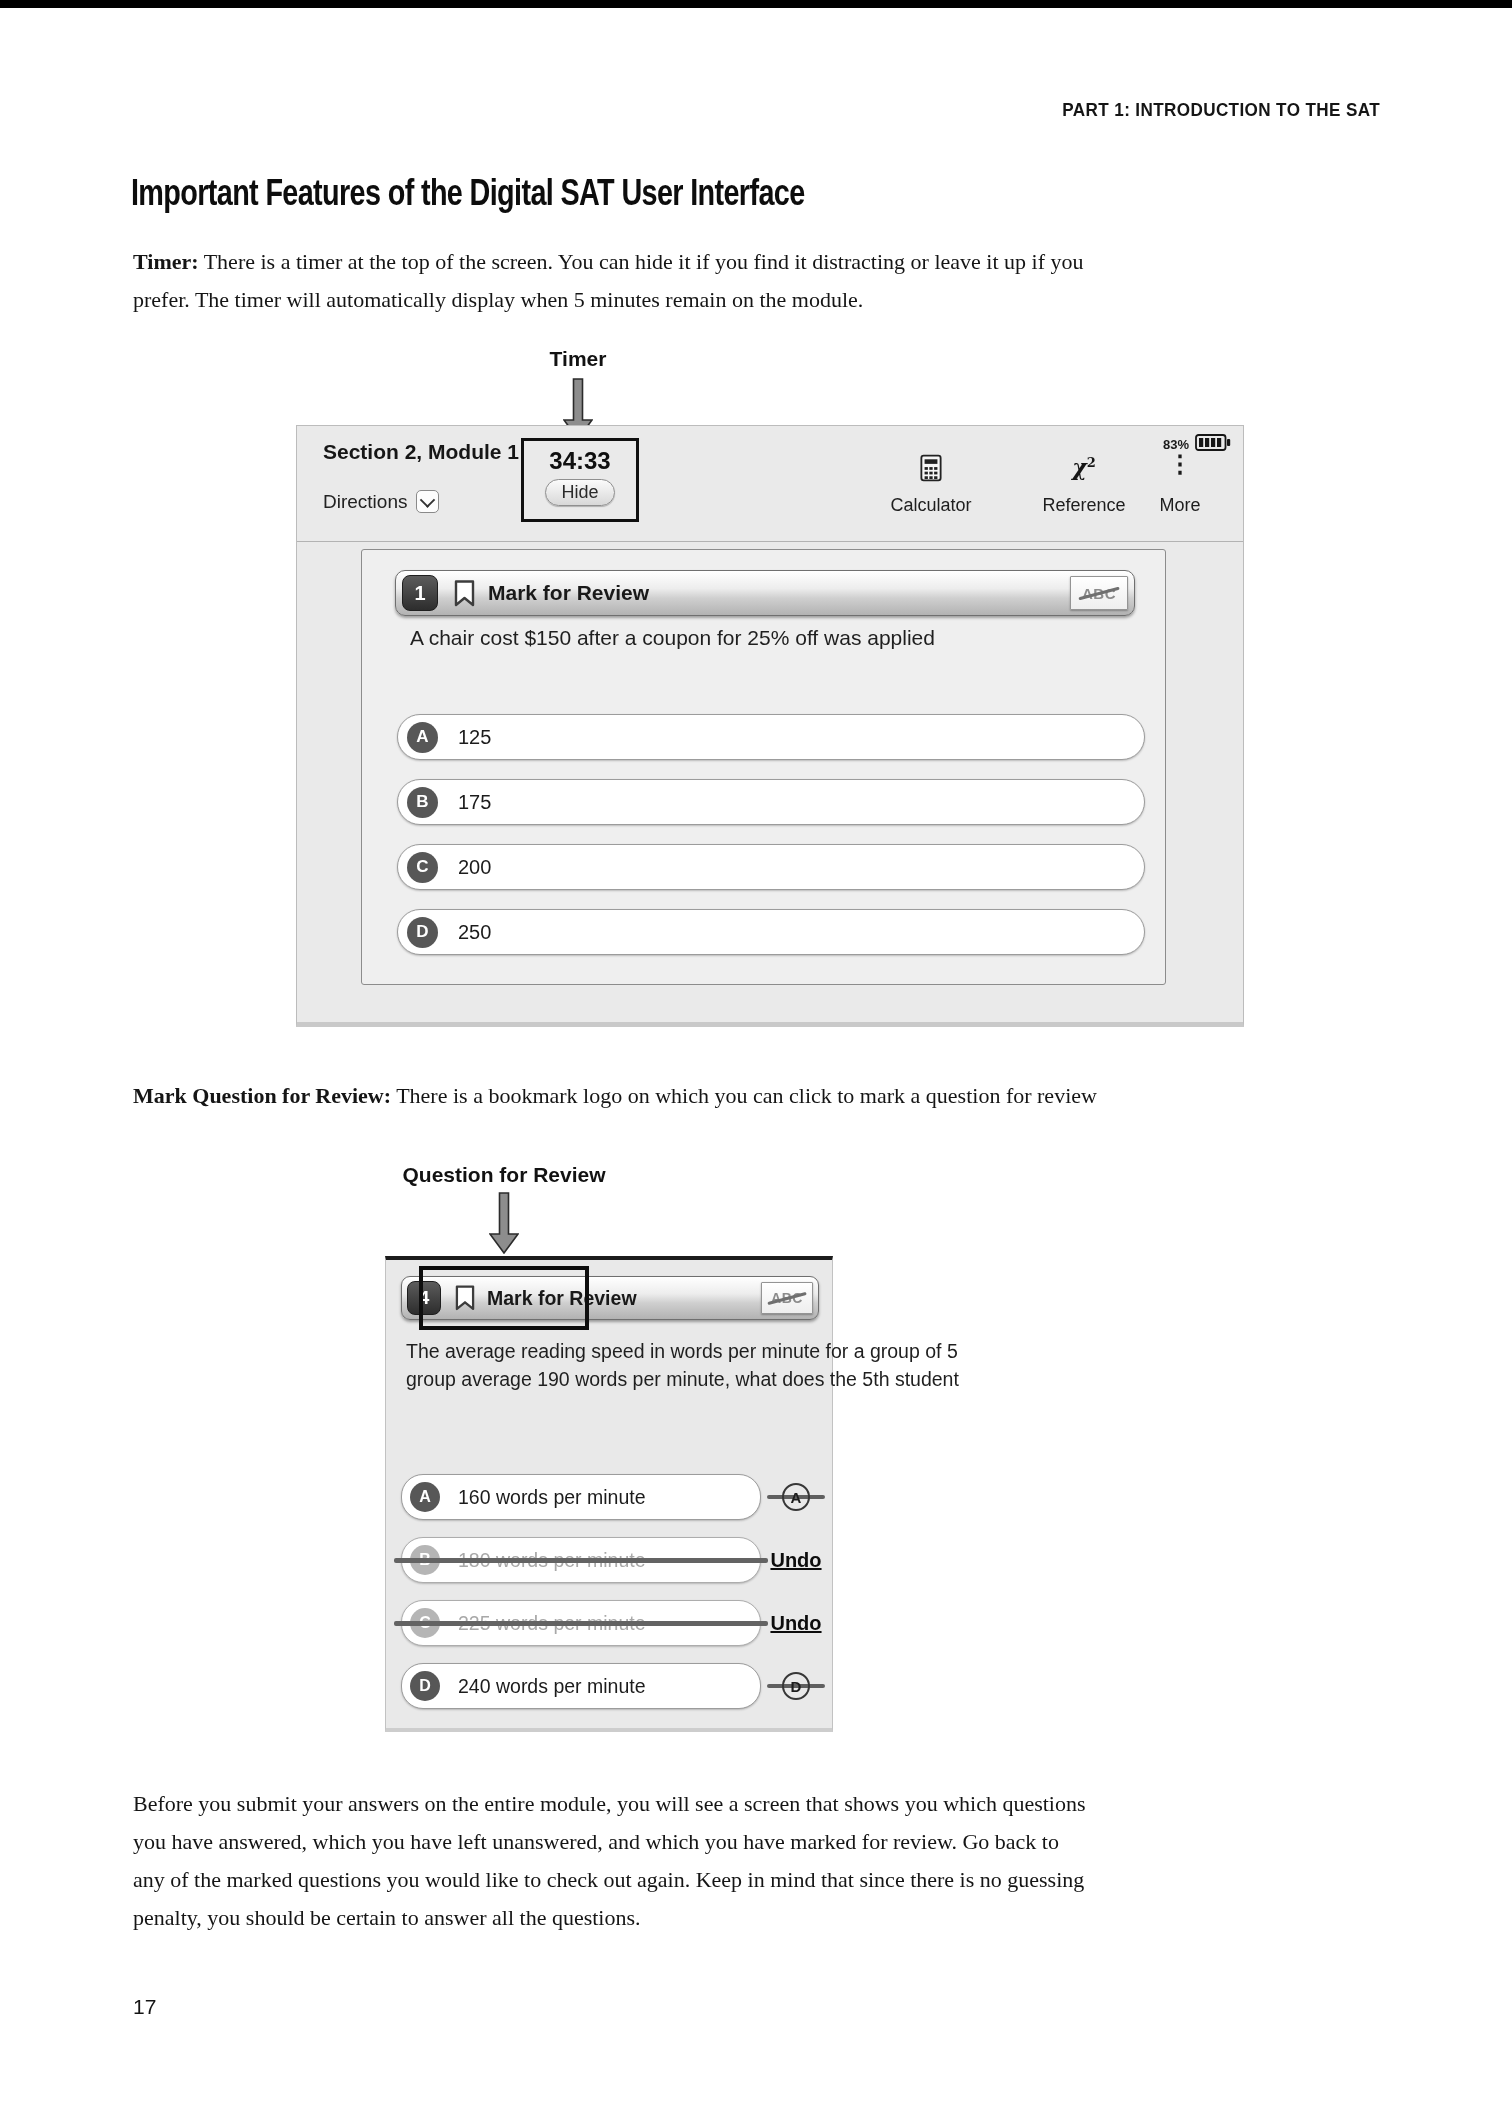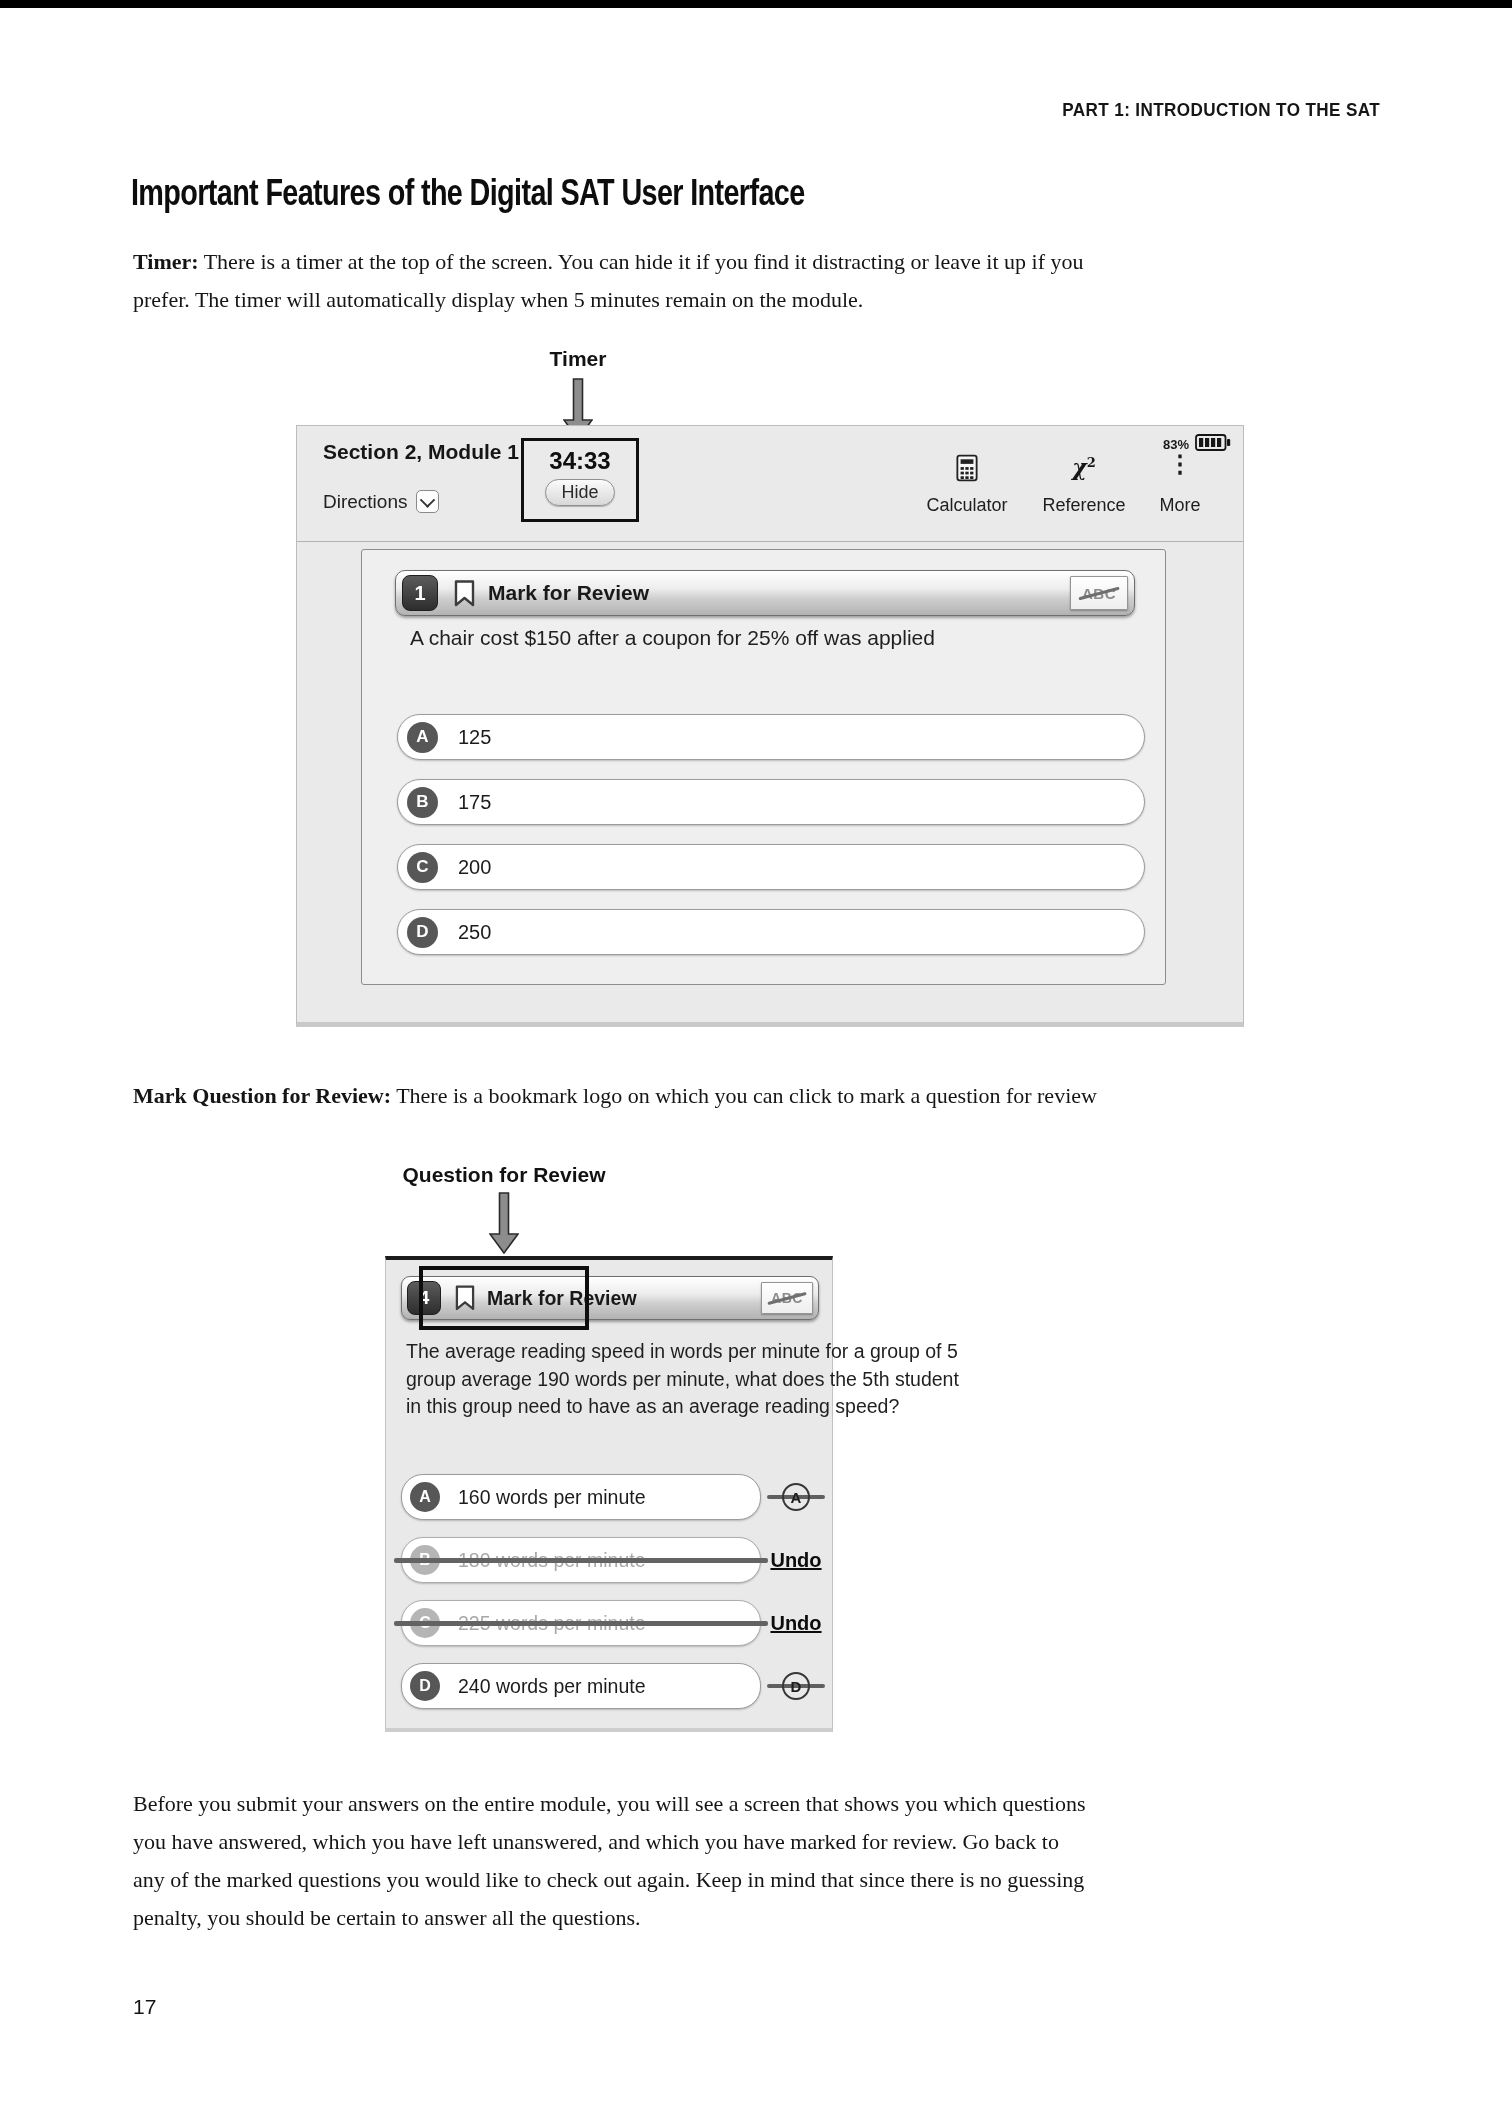--- a/index.html
+++ b/index.html
@@ -154,21 +154,21 @@
           <rect x="1" y="1" width="29.5" height="15" rx="2.5" fill="none" stroke="#161616" stroke-width="1.8"></rect>
           <rect x="4" y="4" width="4.2" height="9" fill="#161616"></rect>
           <rect x="10" y="4" width="4.2" height="9" fill="#161616"></rect>
           <rect x="16" y="4" width="4.2" height="9" fill="#161616"></rect>
           <rect x="22" y="4" width="4.2" height="9" fill="#161616"></rect>
           <rect x="32" y="5" width="3.2" height="7" rx="1" fill="#161616"></rect>
         </svg>
       </span>
     </div>
 
-    <div class="tool" style="left:625px;width:90px;gap:9px;">
+    <div class="tool" style="left:589px;width:90px;gap:9px;">
       <span>
         <svg width="22" height="28" viewBox="0 0 24 30">
           <rect x="1.5" y="1.5" width="21" height="27" rx="2.5" fill="#f7f7f7" stroke="#222" stroke-width="2"></rect>
           <rect x="5" y="5.5" width="14" height="5" fill="#222"></rect>
           <rect x="5" y="14" width="3.6" height="3" fill="#222"></rect>
             <rect x="10.2" y="14" width="3.6" height="3" fill="#222"></rect>
             <rect x="15.4" y="14" width="3.6" height="3" fill="#222"></rect>
           <rect x="5" y="19" width="3.6" height="3" fill="#222"></rect>
             <rect x="10.2" y="19" width="3.6" height="3" fill="#222"></rect>
             <rect x="15.4" y="19" width="3.6" height="3" fill="#222"></rect>
@@ -249,21 +249,20 @@
       <span class="mark-label">Mark for Review</span>
       <span class="abc-btn">
           <span class="abc-txt">ABC</span>
         </span>
     </div>
     <div class="hl-rect"></div>
 
     <div class="q-text">
       <div>The average reading speed in words per minute for a group of 5</div>
       <div>group average 190 words per minute, what does the 5th student</div>
-      <div>in this group need to have as an average reading speed?</div>
     </div>
 
     <div class="m2-row" style="top:214px;">
       <div class="opt">
         <span class="opt-badge">A</span>
         <span class="opt-text">160 words per minute</span>
       </div>
       <div class="widget">
         <span class="elim-line"></span>
         <span class="elim-circle">A</span>

